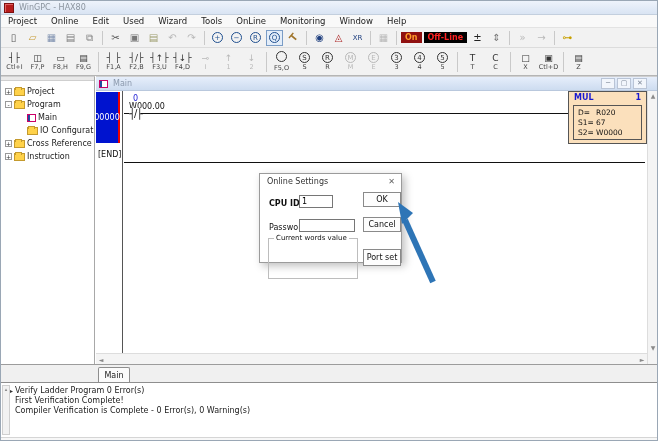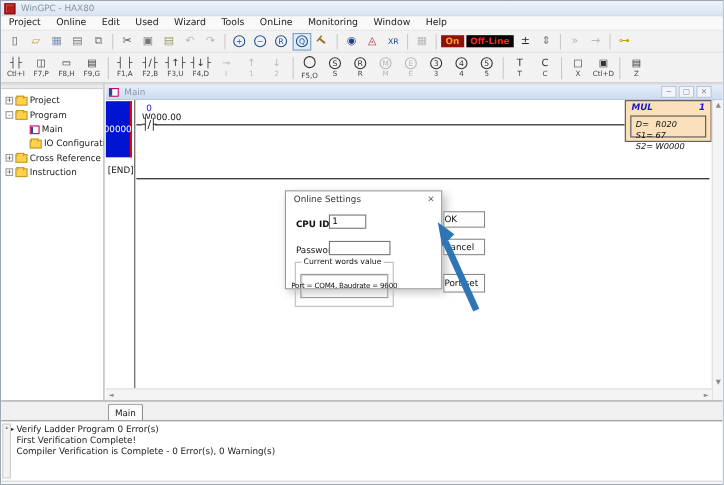--- a/index.html
+++ b/index.html
@@ -72,22 +72,22 @@
   .mcell { position:absolute; left:0; top:1px; width:24px; height:51px; background:#0013cf;
            border-right:2px solid #e00; color:#fff; font-size:8px; display:flex; align-items:center;
            justify-content:center; }
   .endlbl { position:absolute; left:2px; top:59px; font-size:8px; color:#111; }
   .rungno { position:absolute; left:37px; top:3px; color:#1919d2; font-size:8px; }
   .contact-lbl { position:absolute; left:33px; top:11px; color:#111; font-size:8px; }
   .rungline1 { position:absolute; left:28px; top:22px; width:444px; height:1px; background:#111; }
   .contact-sym { position:absolute; left:33px; top:17px; font-size:10px; background:#fff; color:#111;
                  letter-spacing:-1px; }
   .rungline2 { position:absolute; left:28px; top:71px; right:12px; height:1px; background:#111; }
-  .mulbox { position:absolute; left:472px; top:0px; width:79px; height:38px; background:#fbe0bc;
-            border:1px solid #555;font-style:italic; }
+  .mulbox { position:absolute; left:472px; top:0px; width:79px; height:53px; background:#fbe0bc;
+            border:1px solid #555; }
   .mulhead { display:flex; justify-content:space-between; padding:1px 5px 0 5px; color:#1919d2;
              font-size:8px; font-weight:bold; }
   .mulparams { position:absolute; left:4px; right:4px; top:13px; bottom:3px; border:1px solid #555;
                padding:2px 0 0 4px; }
   .mulrow { font-size:7.5px; line-height:10px; color:#111; display:flex; }
   .mulrow .k { width:18px; }
   .redcursor { position:absolute; left:552px; top:0; width:2px; height:53px; background:#e00; }
   .vscroll { position:absolute; right:0; top:0; bottom:0; width:10px; background:#f4f4f4;
              border-left:1px solid #ddd; }
   .vscroll .a { position:absolute; left:0; width:10px; height:10px; font-size:6px; color:#8a8a8a;
@@ -118,21 +118,21 @@
   
   .dialog { position:absolute; left:258px; top:172px; width:143px; height:90px; background:#fff;
             border:1px solid #9b9b9b; box-shadow:3px 3px 8px rgba(0,0,0,.25); z-index:20; }
   .dlg-title { position:absolute; left:0; top:0; right:0; height:15px; display:flex;
                align-items:center; padding-left:7px; font-size:8px; color:#333; }
   .dlg-close { position:absolute; right:6px; top:3px; font-size:8px; color:#666; }
   .dlg-label { position:absolute; font-size:8px; color:#111; }
   .dlg-input { position:absolute; border:1px solid #767676; font-size:8px; padding:0 2px;
                font-family:inherit; height:13px; background:#fff; }
   .dlg-btn { position:absolute; width:38px; height:15px; background:#fdfdfd; border:1px solid #8a8a8a;
-             font-size:8px; text-align:left; line-height:13px; color:#111;margin-left:40px; }
+             font-size:8px; text-align:center; line-height:13px; color:#111; }
   .groupbox { position:absolute; left:8px; top:64px; width:90px; height:41px;
               border:1px solid #bdbdbd; }
   .grouplbl { position:absolute; left:5px; top:-5px; background:#fff; padding:0 2px; font-size:7px;
               color:#111; white-space:nowrap; }
   .sunken { position:absolute; left:4px; top:10px; width:80px; height:22px; border:1px solid #9a9a9a;
             box-shadow:inset 1px 1px 0 #d9d9d9; display:flex; align-items:center; justify-content:center; }
   .sunken span { font-size:6.5px; white-space:nowrap; color:#111; letter-spacing:-0.2px; }
   .annot-arrow { position:absolute; left:388px; top:197px; z-index:30; pointer-events:none; }
 </style>
 </head>
@@ -414,23 +414,20 @@
     <div class="dlg-title">Online Settings</div>
     <div class="dlg-close">✕</div>
     <div class="dlg-label" style="left:9px; top:25px;font-weight:bold;">CPU ID:</div>
     <input class="dlg-input" style="left: 39px; top: 21px; width: 34px;" value="1">
     <div class="dlg-btn" style="left:103px; top:18px;">OK</div>
     <div class="dlg-label" style="left:9px; top:49px;">Password:</div>
     <input class="dlg-input" style="left: 39px; top: 45px; width: 56px;" value="">
     <div class="dlg-btn" style="left:103px; top:43px;">Cancel</div>
     <div class="groupbox">
       <div class="grouplbl">Current words value</div>
-      <div class="sunken">
-        <span>Port = COM4,  Baudrate = 9600</span>
-      </div>
     </div>
     <div class="dlg-btn" style="left:103px; top:75px; height:17px; line-height:15px;">Port set</div>
   </div>
 
   <svg class="annot-arrow" width="54" height="90">
     <line x1="44" y1="84" x2="16" y2="22" stroke="#2e75b6" stroke-width="6"></line>
     <polygon points="9,4 24,15 13,26" fill="#2e75b6"></polygon>
   </svg>
 
 </div>

